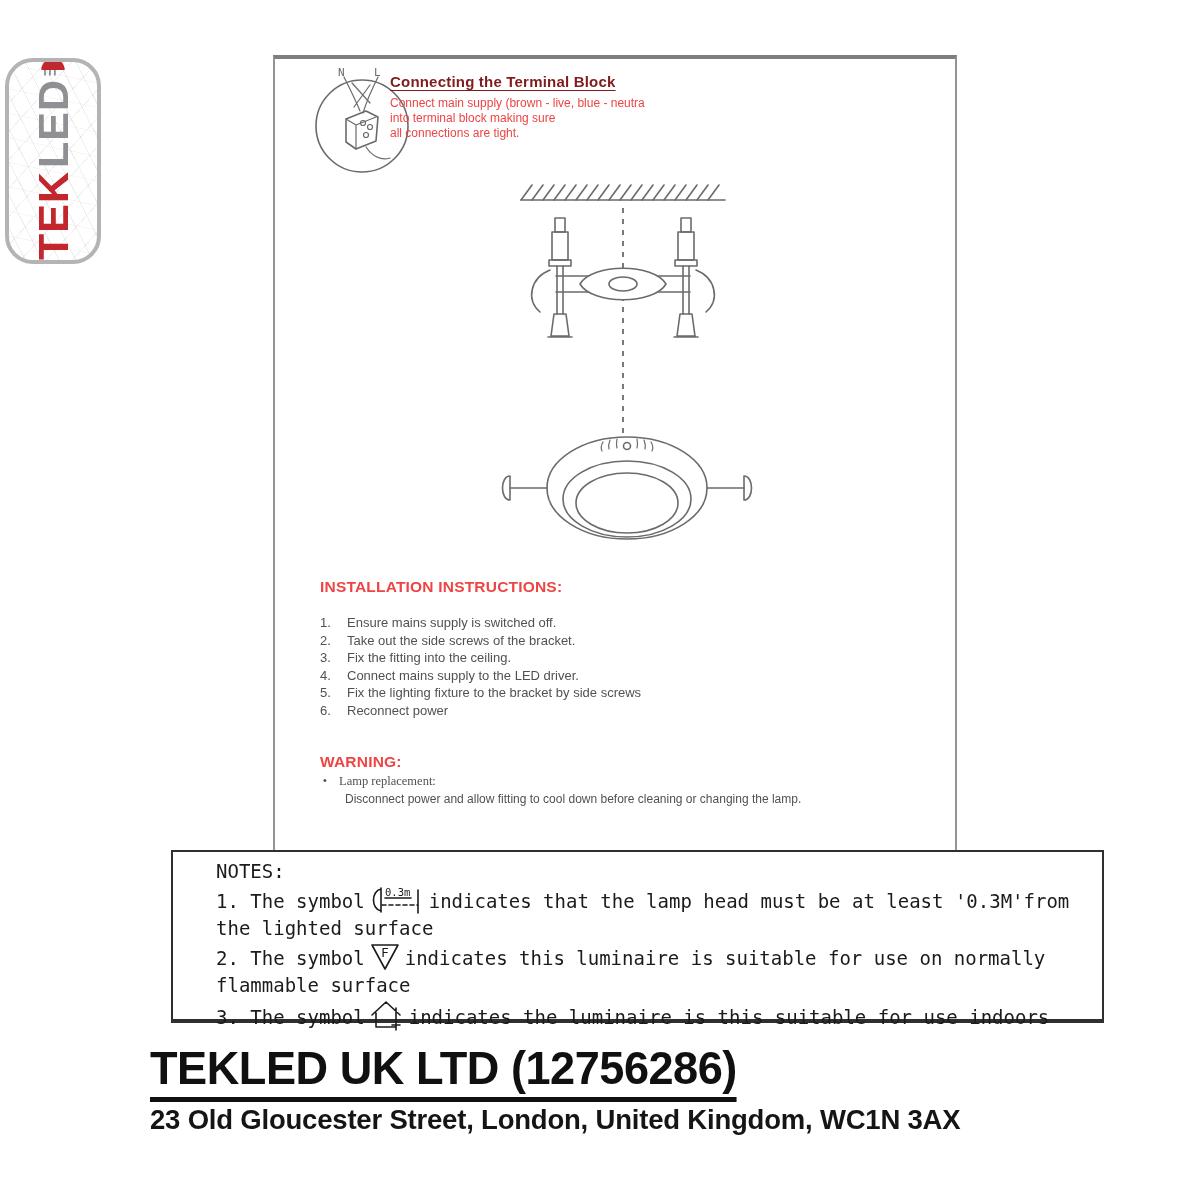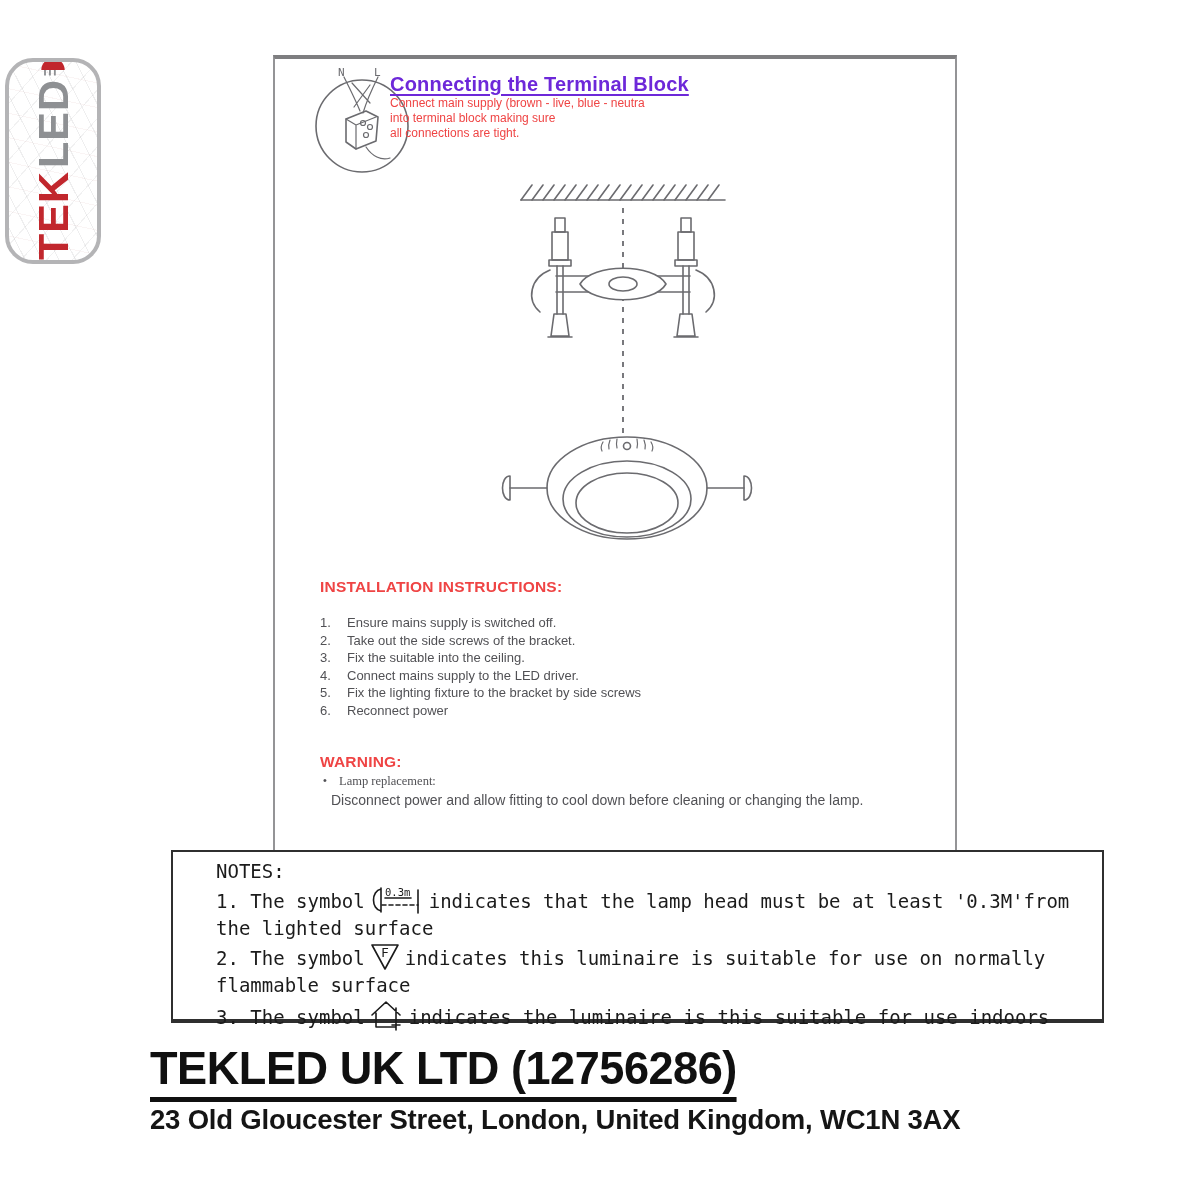--- a/index.html
+++ b/index.html
@@ -27,38 +27,38 @@
   .logo-tek{color:#c1272d;font-weight:bold;font-size:43px;letter-spacing:1px;}
   .logo-led{color:#8e9093;font-weight:bold;font-size:43px;letter-spacing:1px;margin-left:2px;}
 
   
   .sheet{
     position:absolute;left:273px;top:55px;width:680px;height:795px;background:#fff;
     border-top:4px solid #7e7e80;border-left:2px solid #949496;border-right:2px solid #949496;
   }
   .term-icon{position:absolute;left:33px;top:4px;}
   .sec-title{
-    position:absolute;left:115px;top:14px;font-size:20px;font-weight:bold;color:#6d28d9;
+    position:absolute;left:115px;top:14px;font-size:15px;font-weight:bold;color:#7f1d1d;
     text-decoration:underline;text-underline-offset:3px;letter-spacing:.2px;
   }
   .intro{position:absolute;left:115px;top:37px;font-size:12px;color:#ef4444;line-height:15px;}
   .diagram{position:absolute;left:221px;top:121px;}
 
   .inst-title,.warn-title{
     position:absolute;left:45px;font-size:15.5px;font-weight:bold;color:#ef4444;letter-spacing:.2px;
   }
   .inst-title{top:519px;}
   .steps{position:absolute;left:45px;top:555px;font-size:13px;color:#515155;}
   .step{display:flex;height:17.5px;line-height:17.5px;}
   .step .num{width:27px;}
   .warn-title{top:694px;}
   .warn-item{position:absolute;left:48px;top:714px;font-size:12.5px;color:#515155;line-height:16px;}
   .warn-item .bullet{position:absolute;left:0;top:-1px;font-size:11px;}
   .warn-item .txt{margin-left:16px;font-family:Liberation Serif, serif;}
-  .warn-detail{position:absolute;left:56px;top:733px;font-size:14px;color:#515155;text-align:center;}
+  .warn-detail{position:absolute;left:70px;top:733px;font-size:12px;color:#515155;text-align:center;}
 
   
   .notes{
     position:absolute;left:142px;top:850px;width:933px;height:173px;background:#fff;
     border:2.5px solid #2f2f2f;border-bottom-width:4px;
     font-family:"DejaVu Sans Mono", monospace;font-size:19px;color:#1b1b1b;
     padding:6px 0 0 43px;box-sizing:border-box;line-height:27px;white-space:nowrap;margin-left:29px;
   }
   .notes svg{vertical-align:-7px;margin:0 3px;}
 
@@ -168,21 +168,21 @@
     <div class="step">
       <span class="num">1.</span>
       <span>Ensure mains supply is switched off.</span>
     </div>
     <div class="step">
       <span class="num">2.</span>
       <span>Take out the side screws of the bracket.</span>
     </div>
     <div class="step">
       <span class="num">3.</span>
-      <span>Fix the suitable into the ceiling.</span>
+      <span>Fix the fitting into the ceiling.</span>
     </div>
     <div class="step">
       <span class="num">4.</span>
       <span>Connect mains supply to the LED driver.</span>
     </div>
     <div class="step">
       <span class="num">5.</span>
       <span>Fix the lighting fixture to the bracket by side screws</span>
     </div>
     <div class="step">

